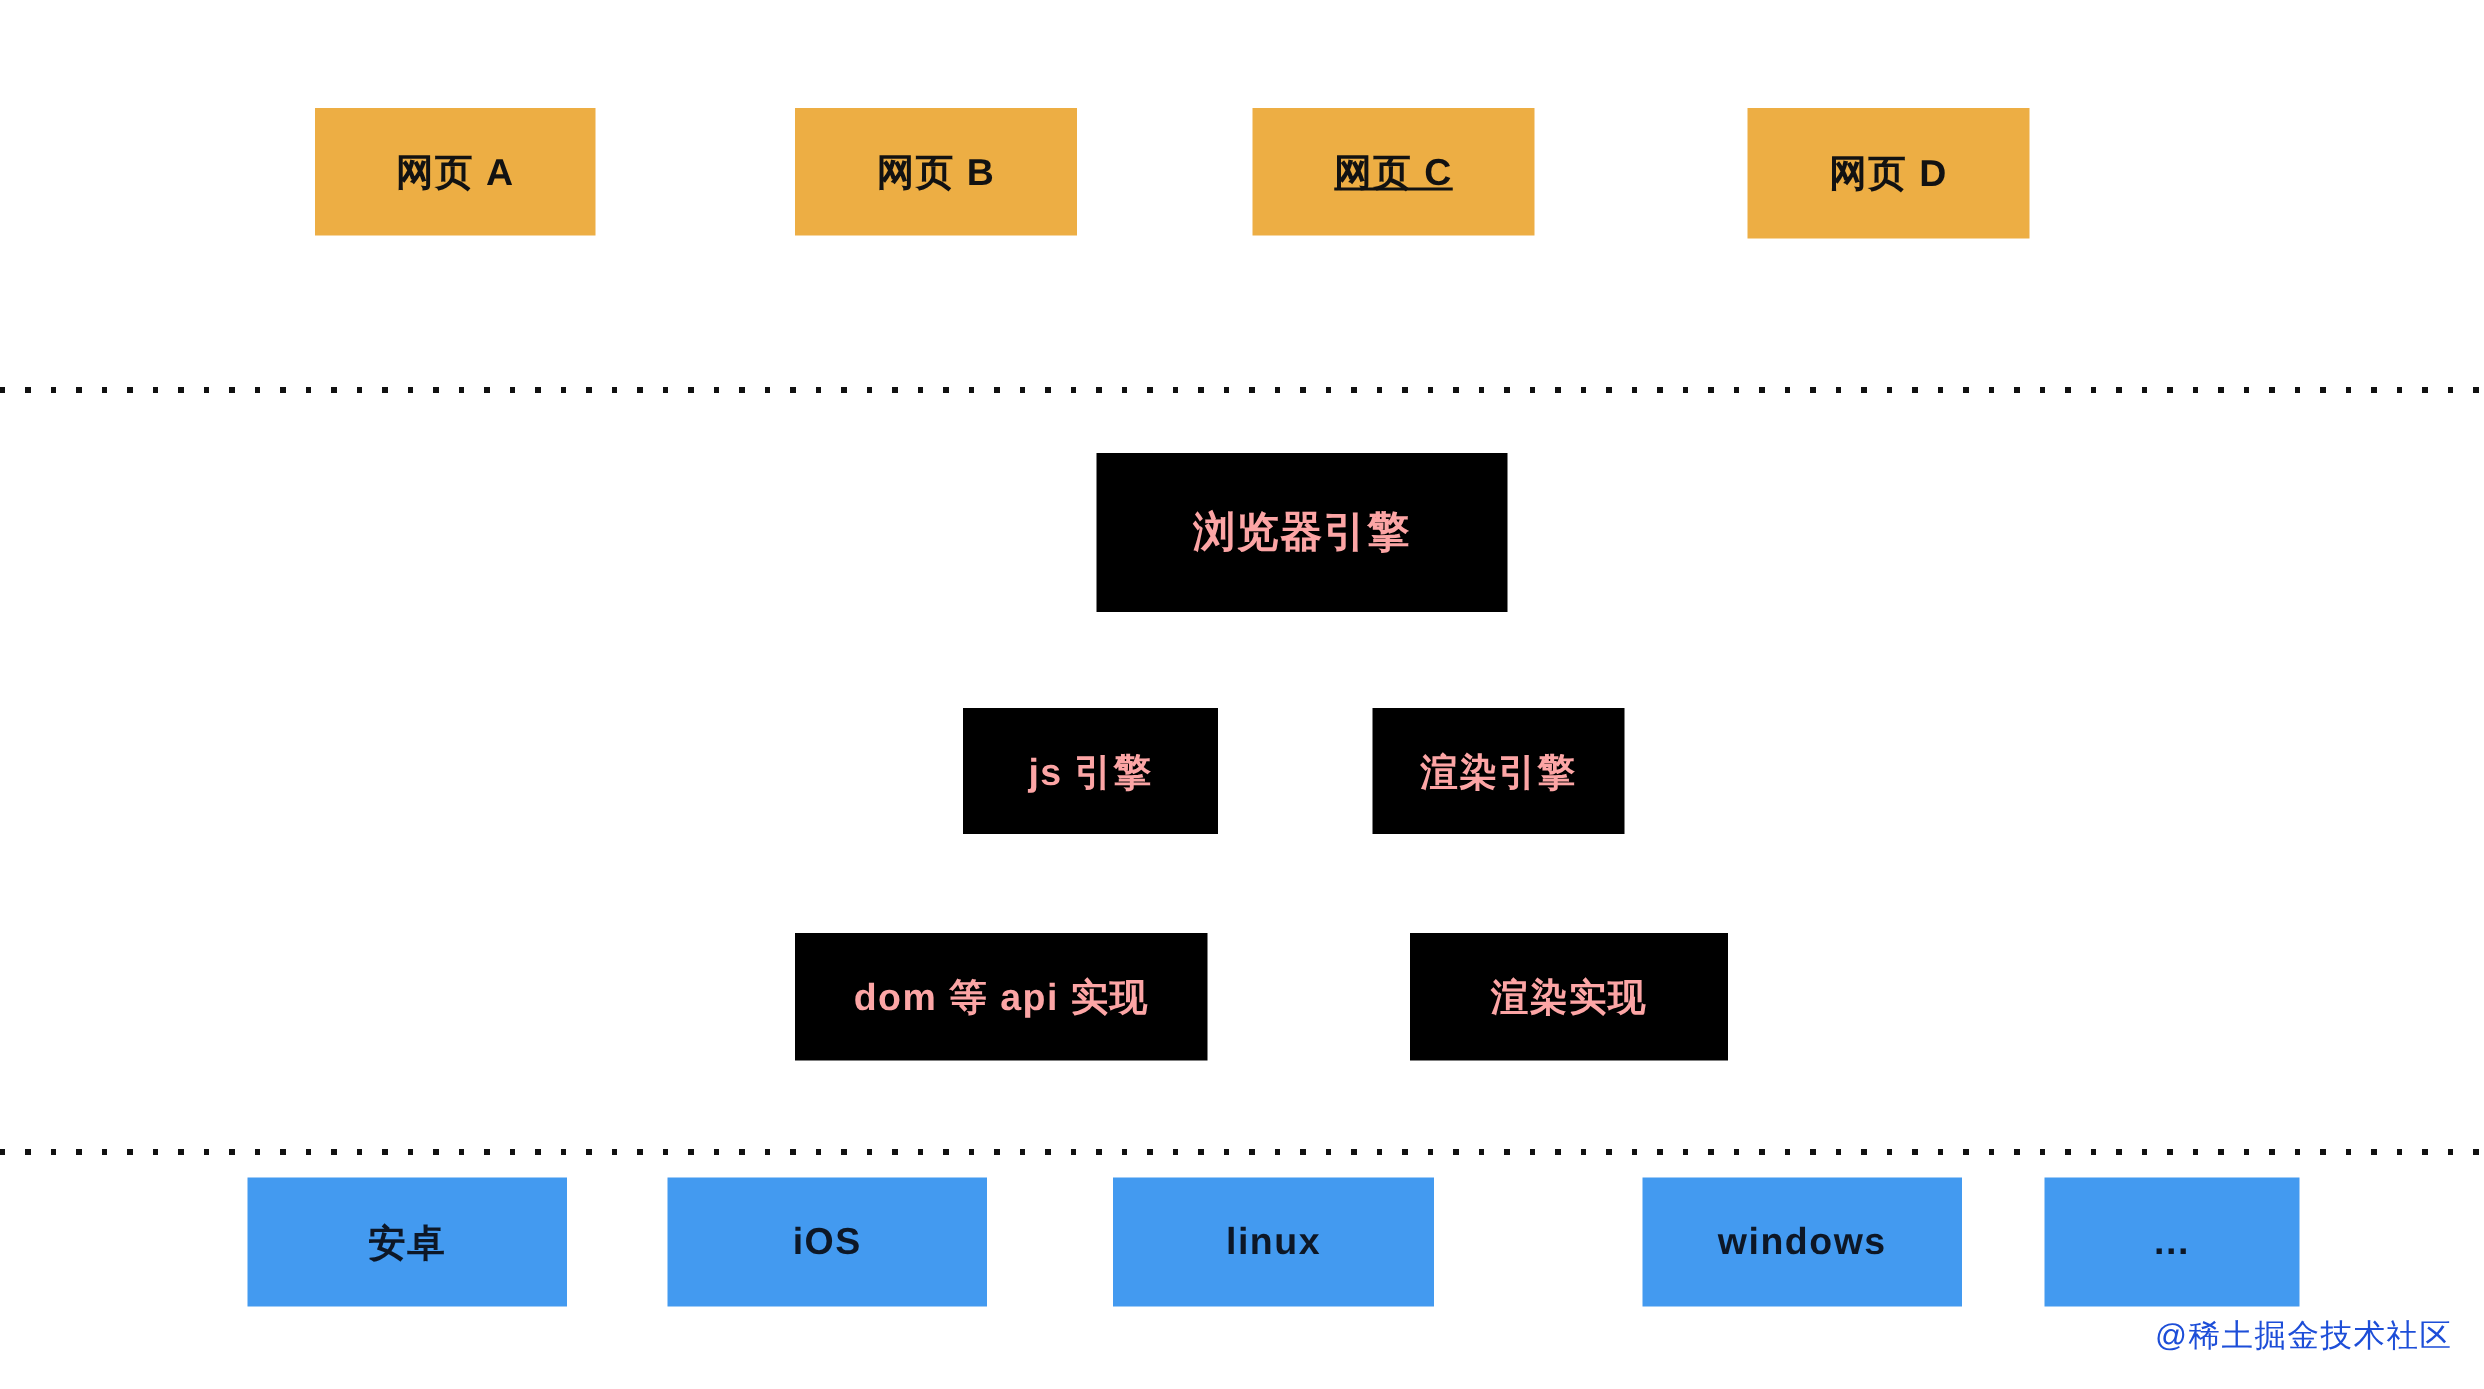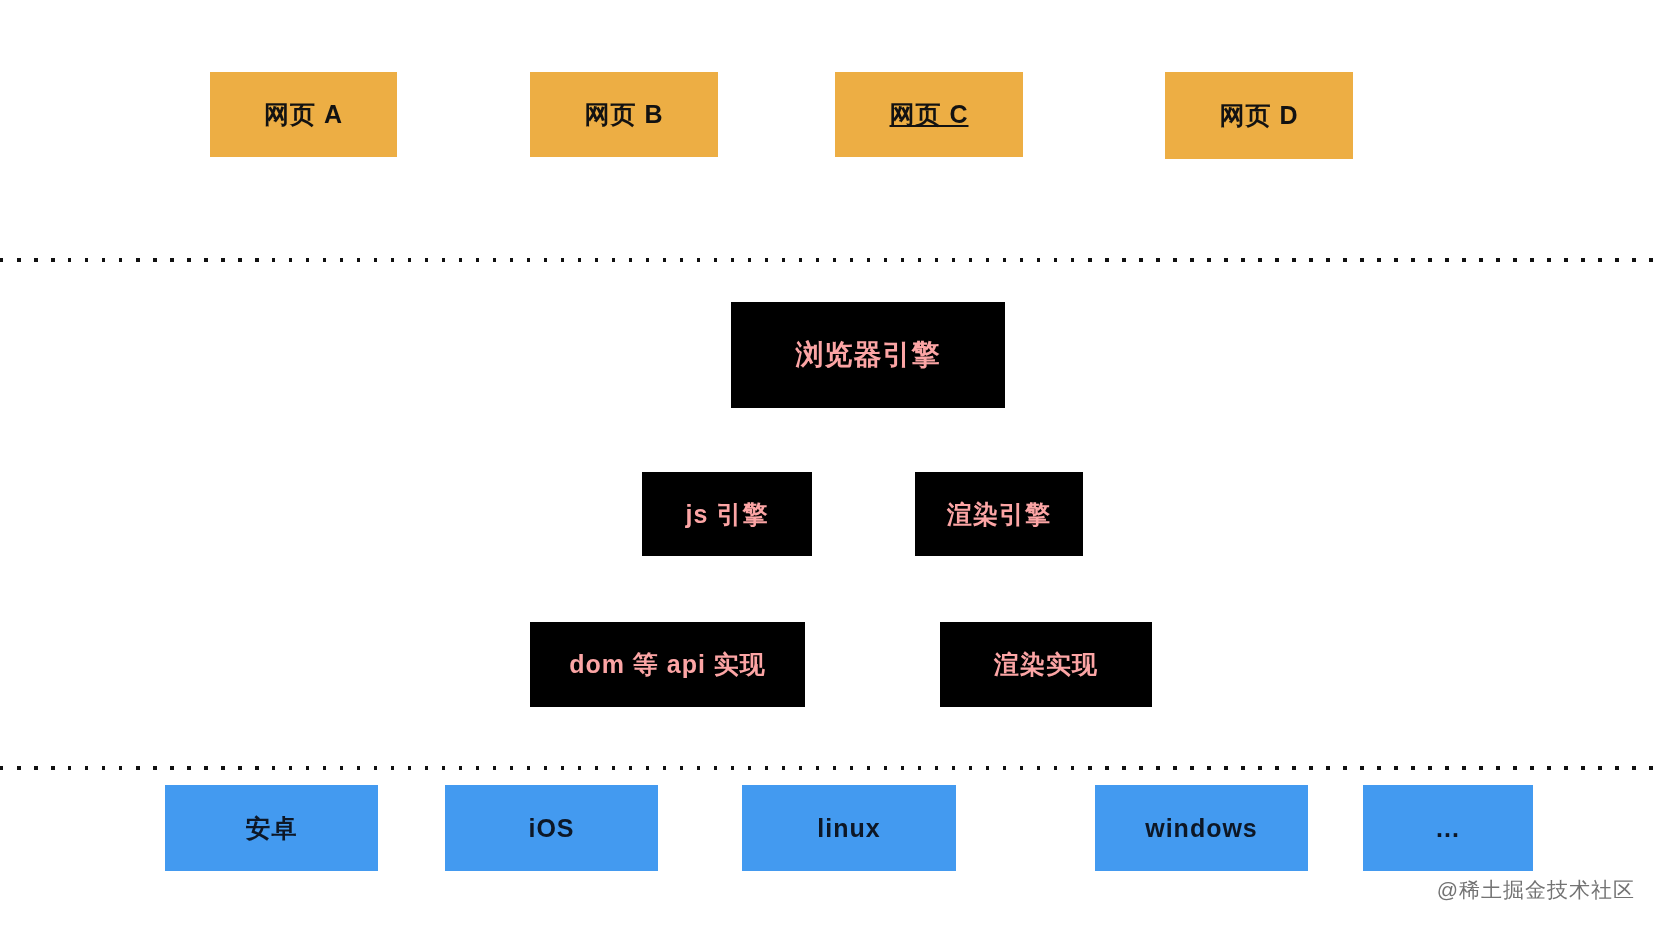--- a/index.html
+++ b/index.html
@@ -52,21 +52,21 @@
       #111111 3.5px,
       transparent 3.5px,
       transparent 17px
     );
   }
   .watermark {
     position: absolute;
     top: 876px;
     right: 21px;
     font-size: 21px;
-    color: #737373;
+    color: #1d4ed8;
     letter-spacing: 1px;
   }
 </style>
 </head>
 <body>
 
 <div class="canvas">
 
   <div class="box box--orange" style="left:210px; top:72px; width:187px; height:85px;text-align:center;">网页 A</div>
   <div class="box box--orange" style="left:530px; top:72px; width:188px; height:85px;">网页 B</div>

